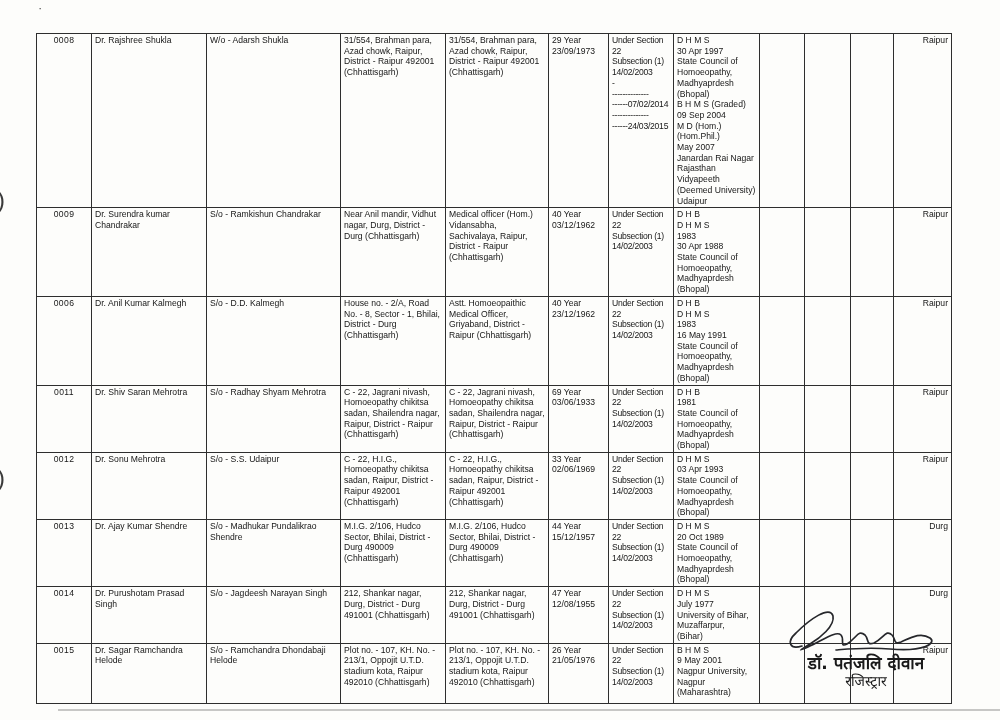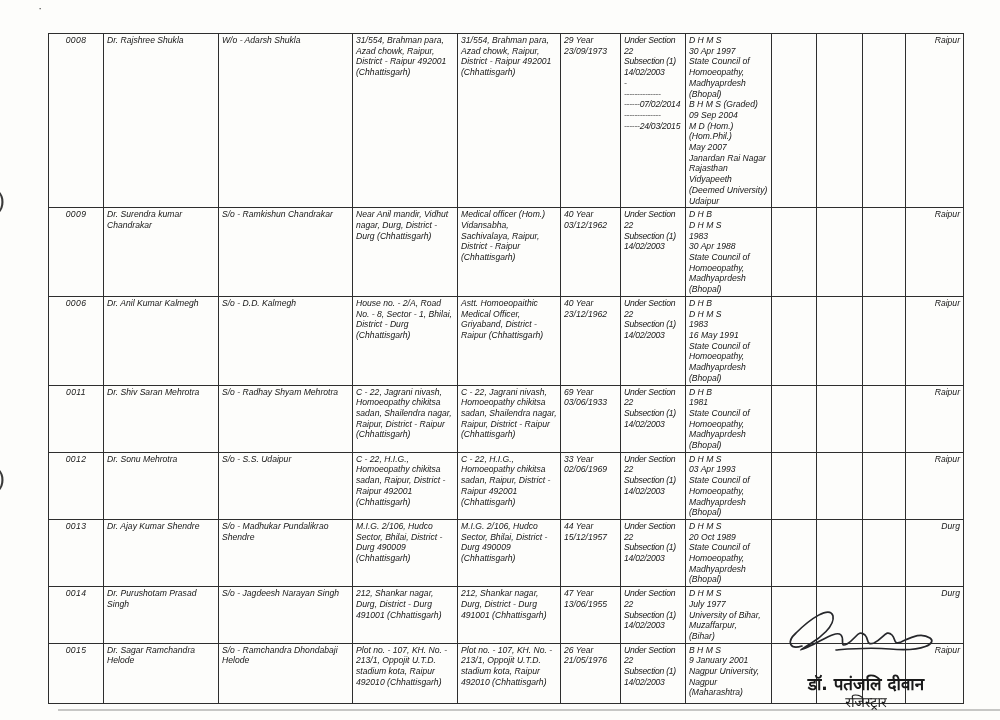--- a/index.html
+++ b/index.html
@@ -1,37 +1,37 @@
 <!DOCTYPE html>
 <html><head>
 <meta charset="utf-8">
 <style>
   html,body{margin:0;padding:0;background:#ffffff;}
   .page{
     position:relative;width:1000px;height:720px;background:#fdfdfb;
     font-family:"Liberation Sans",sans-serif;color:#161616;overflow:hidden;
   }
   table.reg{
-    position:absolute;left:48px;top:33px;width:915px;
-    border-collapse:collapse;table-layout:fixed;font-style:italic;
+    position:absolute;left:36px;top:33px;width:915px;
+    border-collapse:collapse;table-layout:fixed;
   }
   table.reg td{
     border:1px solid #2e2e2e;vertical-align:top;padding:1px 3px 1px 3px;
     font-size:8.6px;line-height:10.7px;white-space:pre-line;
     overflow:hidden;word-wrap:break-word;
   }
   td.c-reg{text-align:center;vertical-align:middle;font-size:9.2px;letter-spacing:0.4px;}
   td.c-place{text-align:right;vertical-align:middle;font-size:9.2px;}
   td.c-sec{letter-spacing:-0.25px;}
   tr.rh0{height:164px;} tr.rh1{height:82px;} tr.rh2{height:79px;}
   tr.rh3{height:63px;} tr.rh4{height:63px;padding-left:16px;} tr.rh5{height:63px;}
   tr.rh6{height:53px;} tr.rh7{height:60px;}
   .sig-svg{position:absolute;left:778px;top:600px;z-index:3;}
   .sig-block{
-    position:absolute;left:736px;top:674px;width:260px;text-align:center;
+    position:absolute;left:736px;top:653px;width:260px;text-align:center;
     font-family:"DejaVu Sans",sans-serif;z-index:3;color:#1a1a1a;
   }
   .sig-name{font-size:17px;font-weight:bold;line-height:21px;}
   .sig-title{font-size:14px;line-height:15px;}
   .sig-org{font-size:13.5px;font-weight:600;line-height:17px;}
   .punch{position:absolute;left:-3px;font-size:24px;color:#3a3a3a;z-index:2;}
   .punch-top{top:186px;} .punch-bottom{top:464px;}
   .top-dot{position:absolute;left:38px;top:0px;font-size:13px;color:#555;}
   .bottom-edge{position:absolute;left:58px;right:0;top:709px;height:2px;background:#c7c7c5;}
 </style>
@@ -211,21 +211,21 @@
         <td></td>
         <td class="c-place">Durg</td>
       </tr>
       <tr class="rh6">
         <td class="c-reg">0014</td>
         <td>Dr. Purushotam Prasad Singh</td>
         <td>S/o - Jagdeesh Narayan Singh</td>
         <td>212, Shankar nagar, Durg, District - Durg 491001 (Chhattisgarh)</td>
         <td>212, Shankar nagar, Durg, District - Durg 491001 (Chhattisgarh)</td>
         <td>47 Year
-13/06/1955</td>
+12/08/1955</td>
         <td class="c-sec">Under Section 22
 Subsection (1)
 14/02/2003</td>
         <td>D H M S
 July 1977
 University of Bihar,
 Muzaffarpur,
 (Bihar)</td>
         <td></td>
         <td></td>
@@ -237,21 +237,21 @@
         <td>Dr. Sagar Ramchandra Helode</td>
         <td>S/o - Ramchandra Dhondabaji Helode</td>
         <td>Plot no. - 107, KH. No. - 213/1, Oppojit U.T.D. stadium kota, Raipur 492010 (Chhattisgarh)</td>
         <td>Plot no. - 107, KH. No. - 213/1, Oppojit U.T.D. stadium kota, Raipur 492010 (Chhattisgarh)</td>
         <td>26 Year
 21/05/1976</td>
         <td class="c-sec">Under Section 22
 Subsection (1)
 14/02/2003</td>
         <td>B H M S
-9 January 2001
+9 May 2001
 Nagpur University,
 Nagpur
 (Maharashtra)</td>
         <td></td>
         <td></td>
         <td></td>
         <td class="c-place">Raipur</td>
       </tr>
     </tbody>
   </table>

